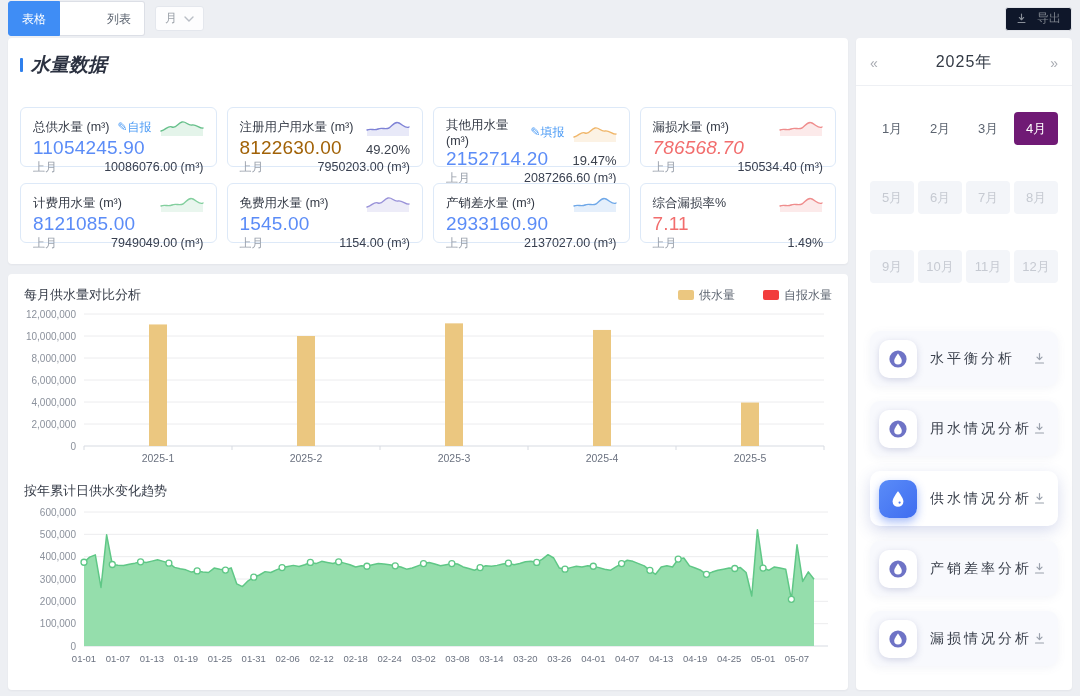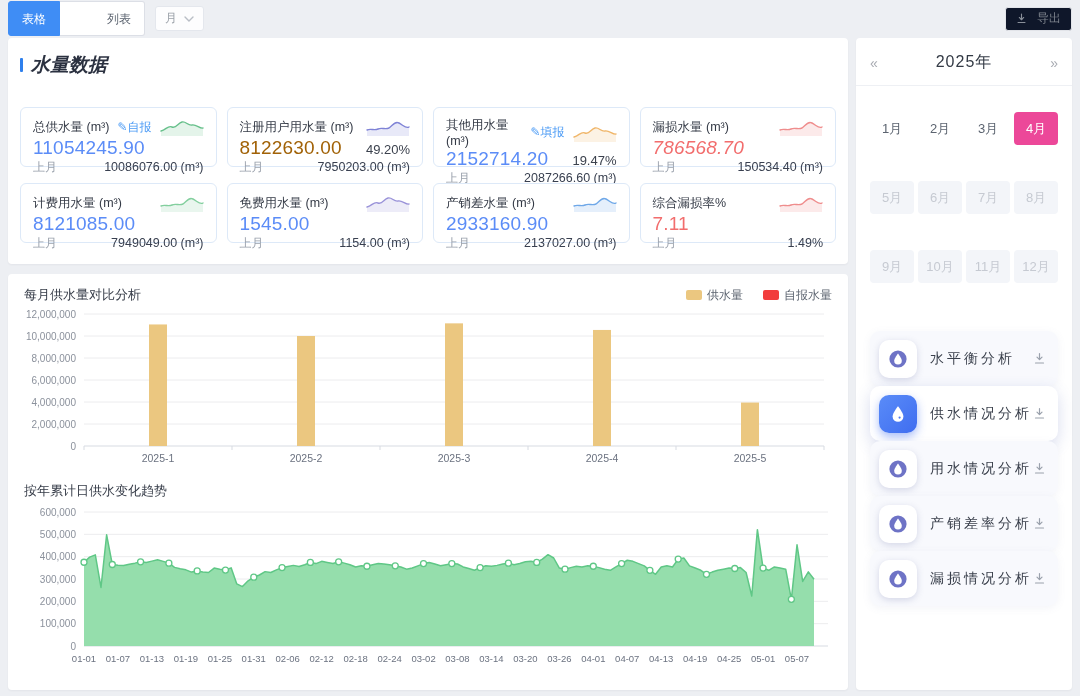--- a/index.html
+++ b/index.html
@@ -35,34 +35,34 @@
   .spark{flex:none;}
   .spark.push{margin-left:auto;}
   .spark.after-link{margin-left:8px;}
   .card-mid{display:flex;align-items:baseline;}
   .value{font-size:19px;letter-spacing:.2px;}
   .pct{margin-left:auto;font-size:13px;color:#3c424e;}
   .card-foot{display:flex;align-items:baseline;font-size:12px;color:#9aa1ac;}
   .prev-val{margin-left:auto;color:#394050;font-size:12.5px;}
   
   .chart-header{display:flex;align-items:center;font-size:13px;color:#353b47;margin:6px 2px 0;}
-  .legend{margin-left:auto;display:flex;align-items:center;gap:20px;font-size:12px;color:#5c6470;}
+  .legend{margin-left:auto;display:flex;align-items:center;gap:28px;font-size:12px;color:#5c6470;}
   .legend-item{display:flex;align-items:center;cursor:pointer;}
   .swatch{display:inline-block;width:16px;height:10px;border-radius:2px;margin-right:5px;}
   
   .cal-header{display:flex;align-items:center;justify-content:space-between;font-size:16px;color:#333a45;padding:6px 2px 12px;}
   .cal-arrow{color:#a8abb2;font-size:14px;cursor:pointer;line-height:1;}
   .cal-title{letter-spacing:1px;}
   .cal-divider{height:1px;background:#eef0f4;margin:0 -12px;}
   .month-grid{display:grid;grid-template-columns:repeat(4,44px);justify-content:space-between;row-gap:36px;padding:26px 2px 0;}
   .month{height:33px;line-height:33px;text-align:center;font-size:13px;color:#5c6470;border-radius:4px;cursor:pointer;}
-  .month.active{background:#ec4899;color:#fff;}
+  .month.active{background:#701a75;color:#fff;}
   .month.disabled{background:#f3f5f9;color:#c6cad2;cursor:default;}
   
-  .analysis-list{margin-top:48px;display:flex;flex-direction:column;padding:0 2px;}
+  .analysis-list{margin-top:48px;display:flex;flex-direction:column;gap:15px;padding:0 2px;}
   .analysis-item{height:55px;border-radius:10px;background:#f8f9fd;display:flex;align-items:center;padding:0 12px 0 9px;
                  cursor:pointer;box-shadow:0 2px 8px rgba(100,110,160,.08);}
   .analysis-item.selected{background:#fff;box-shadow:0 5px 16px rgba(60,80,170,.20);}
   .icon-tile{width:38px;height:38px;border-radius:10px;background:#fff;box-shadow:0 2px 7px rgba(80,90,150,.22);
              display:flex;align-items:center;justify-content:center;flex:none;}
   .analysis-item.selected .icon-tile{background:linear-gradient(135deg,#5a8cf8,#3f6df0);box-shadow:0 4px 10px rgba(63,109,240,.45);}
   .analysis-label{margin-left:13px;font-size:14px;color:#3a404c;letter-spacing:3px;white-space:nowrap;}
   .dl-icon{margin-left:auto;display:flex;}
   svg text{font-family:"Liberation Sans","DejaVu Sans",sans-serif;}
 </style>
@@ -379,42 +379,42 @@
                 <path d="M11 5.4 C11 5.4 7.2 10.2 7.2 12.7 a3.8 3.8 0 0 0 7.6 0 C14.8 10.2 11 5.4 11 5.4 Z" fill="#ffffff"></path>
               </svg>
             </div>
             <span class="analysis-label">水平衡分析</span>
             <span class="dl-icon">
               <svg width="13" height="13" viewBox="0 0 13 13">
                 <path d="M6.5 1.5v6M4 5.2L6.5 7.7 9 5.2M2.5 11h8" fill="none" stroke="#9aa1ac" stroke-width="1.2" stroke-linecap="round" stroke-linejoin="round"></path>
               </svg>
             </span>
           </div>
+          <div class="analysis-item">
+            <div class="icon-tile">
+              <svg width="22" height="22" viewBox="0 0 22 22">
+                <circle cx="11" cy="11" r="8.6" fill="#6e73c6"></circle>
+                <path d="M11 5.4 C11 5.4 7.2 10.2 7.2 12.7 a3.8 3.8 0 0 0 7.6 0 C14.8 10.2 11 5.4 11 5.4 Z" fill="#ffffff"></path>
+              </svg>
+            </div>
+            <span class="analysis-label">用水情况分析</span>
+            <span class="dl-icon">
+              <svg width="13" height="13" viewBox="0 0 13 13">
+                <path d="M6.5 1.5v6M4 5.2L6.5 7.7 9 5.2M2.5 11h8" fill="none" stroke="#9aa1ac" stroke-width="1.2" stroke-linecap="round" stroke-linejoin="round"></path>
+              </svg>
+            </span>
+          </div>
           <div class="analysis-item selected">
             <div class="icon-tile">
               <svg width="22" height="22" viewBox="0 0 22 22">
                 <path d="M11 3.2 C11 3.2 5.6 9.8 5.6 13.4 a5.4 5.4 0 0 0 10.8 0 C16.4 9.8 11 3.2 11 3.2 Z" fill="#ffffff"></path>
                 <circle cx="12.6" cy="14.6" r="1.1" fill="#4b79f2"></circle>
               </svg>
             </div>
             <span class="analysis-label">供水情况分析</span>
-            <span class="dl-icon">
-              <svg width="13" height="13" viewBox="0 0 13 13">
-                <path d="M6.5 1.5v6M4 5.2L6.5 7.7 9 5.2M2.5 11h8" fill="none" stroke="#9aa1ac" stroke-width="1.2" stroke-linecap="round" stroke-linejoin="round"></path>
-              </svg>
-            </span>
-          </div>
-          <div class="analysis-item">
-            <div class="icon-tile">
-              <svg width="22" height="22" viewBox="0 0 22 22">
-                <circle cx="11" cy="11" r="8.6" fill="#6e73c6"></circle>
-                <path d="M11 5.4 C11 5.4 7.2 10.2 7.2 12.7 a3.8 3.8 0 0 0 7.6 0 C14.8 10.2 11 5.4 11 5.4 Z" fill="#ffffff"></path>
-              </svg>
-            </div>
-            <span class="analysis-label">用水情况分析</span>
             <span class="dl-icon">
               <svg width="13" height="13" viewBox="0 0 13 13">
                 <path d="M6.5 1.5v6M4 5.2L6.5 7.7 9 5.2M2.5 11h8" fill="none" stroke="#9aa1ac" stroke-width="1.2" stroke-linecap="round" stroke-linejoin="round"></path>
               </svg>
             </span>
           </div>
           <div class="analysis-item">
             <div class="icon-tile">
               <svg width="22" height="22" viewBox="0 0 22 22">
                 <circle cx="11" cy="11" r="8.6" fill="#6e73c6"></circle>

